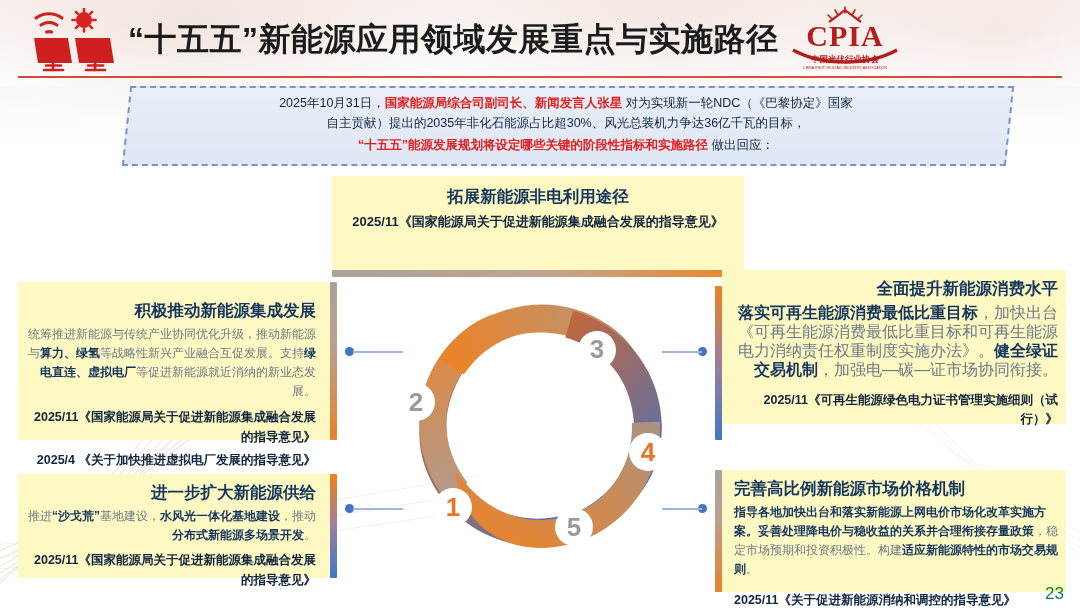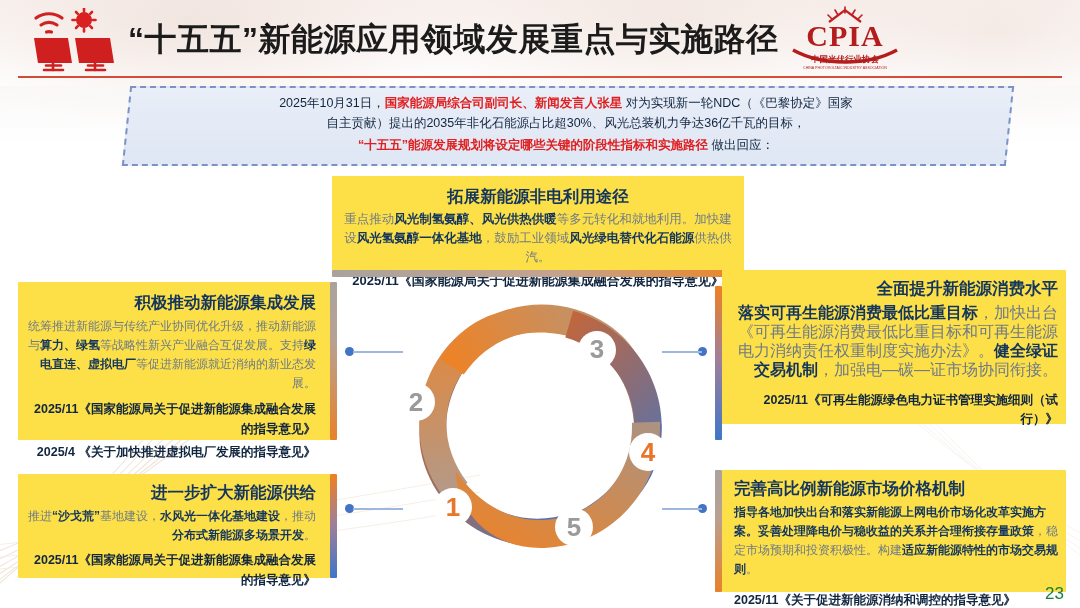--- a/index.html
+++ b/index.html
@@ -40,41 +40,41 @@
     border:2px dashed #7a93c4;
     transform:skewX(-6deg);}
   #quote-inner{position:absolute;left:126px;top:86px;width:880px;height:76px;
     display:flex;flex-direction:column;justify-content:center;align-items:center;
     padding:0 26px;box-sizing:border-box;}
   .q-line{font-size:12.5px;line-height:20px;color:#10243f;text-align:center;white-space:nowrap;}
   .q-red{color:#e02020;font-weight:bold;}
   .q-line.l3{margin-top:2px;}
 
   
-  .card{position:absolute;background:#fde047;box-sizing:border-box;}
+  .card{position:absolute;background:#fef9c3;box-sizing:border-box;}
   .card .ttl{font-weight:bold;color:#14365e;}
   .card .body{color:#6e7a88;}
   .card .body b{color:#14365e;font-weight:bold;}
   .card .doc{color:#10253f;font-weight:bold;}
 
   
   .vbar{position:absolute;width:7px;border-radius:1px;}
   .hbar{position:absolute;height:7px;border-radius:1px;}
   .g-gray-orange{background:linear-gradient(180deg,#a9a39d 0%,#b9a092 38%,#e8812a 100%);}
   .g-orange-blue{background:linear-gradient(180deg,#ef8022 0%,#9f7f9a 48%,#3f76c8 100%);}
   .g-h-gray-orange{background:linear-gradient(90deg,#a9a39d 0%,#c4a38d 55%,#ec8525 100%);}
 
   
   #card-top{left:332px;top:176px;width:412px;height:94px;padding:8px 12px 0 12px;text-align:center;}
   #card-top .ttl{font-size:16.5px;line-height:24px;}
   #card-top .body{font-size:12.5px;line-height:19px;margin-top:2px;}
   #card-top .doc{font-size:13px;line-height:21px;margin-top:3px;}
 
   
-  #card-l1{left:18px;top:282px;width:312px;height:158px;padding:8px 14px 0 8px;text-align:right;}
+  #card-l1{left:18px;top:282px;width:312px;height:158px;padding:16px 14px 0 8px;text-align:right;}
   #card-l1 .ttl{font-size:16.5px;line-height:25px;}
   #card-l1 .body{font-size:12px;line-height:19px;margin-top:2px;}
   #card-l1 .doc{font-size:12.5px;line-height:20px;}
   #card-l1 .doc.d1{margin-top:6px;}
   #card-l1 .doc.d2{margin-top:4px;}
   #card-l1 .doc.d3{margin-top:3px;}
 
   #card-l2{left:18px;top:474px;width:312px;height:104px;padding:6px 14px 0 8px;text-align:right;}
   #card-l2 .ttl{font-size:16.5px;line-height:25px;}
   #card-l2 .body{font-size:12px;line-height:19px;margin-top:2px;}
@@ -198,21 +198,20 @@
 
   <div id="quote"></div>
   <div id="quote-inner">
     <div class="q-line"><span>2025年10月31日，</span><span class="q-red">国家能源局综合司副司长、新闻发言人张星</span><span> 对为实现新一轮NDC（《巴黎协定》国家</span></div>
     <div class="q-line">自主贡献）提出的2035年非化石能源占比超30%、风光总装机力争达36亿千瓦的目标，</div>
     <div class="q-line l3"><span class="q-red">“十五五”能源发展规划将设定哪些关键的阶段性指标和实施路径</span><span> 做出回应：</span></div>
   </div>
 
   <div class="card" id="card-top">
     <div class="ttl">拓展新能源非电利用途径</div>
-    <div class="body"><span>重点推动</span><b>风光制氢氨醇、风光供热供暖</b><span>等多元转化和就地利用。加快建设</span><b>风光氢氨醇一体化基地</b><span>，鼓励工业领域</span><b>风光绿电替代化石能源</b><span>供热供汽。</span></div>
     <div class="doc">2025/11《国家能源局关于促进新能源集成融合发展的指导意见》</div>
   </div>
   <div class="hbar g-h-gray-orange" style="left:332px;top:270px;width:412px;"></div>
 
   <div class="card" id="card-l1">
     <div class="ttl">积极推动新能源集成发展</div>
     <div class="body"><span>统筹推进新能源与传统产业协同优化升级，推动新能源与</span><b>算力、绿氢</b><span>等战略性新兴产业融合互促发展。支持</span><b>绿电直连、虚拟电厂</b><span>等促进新能源就近消纳的新业态发展。</span></div>
     <div class="doc d1">2025/11《国家能源局关于促进新能源集成融合发展的指导意见》</div>
     <div class="doc d3">2025/4 《关于加快推进虚拟电厂发展的指导意见》</div>
   </div>

